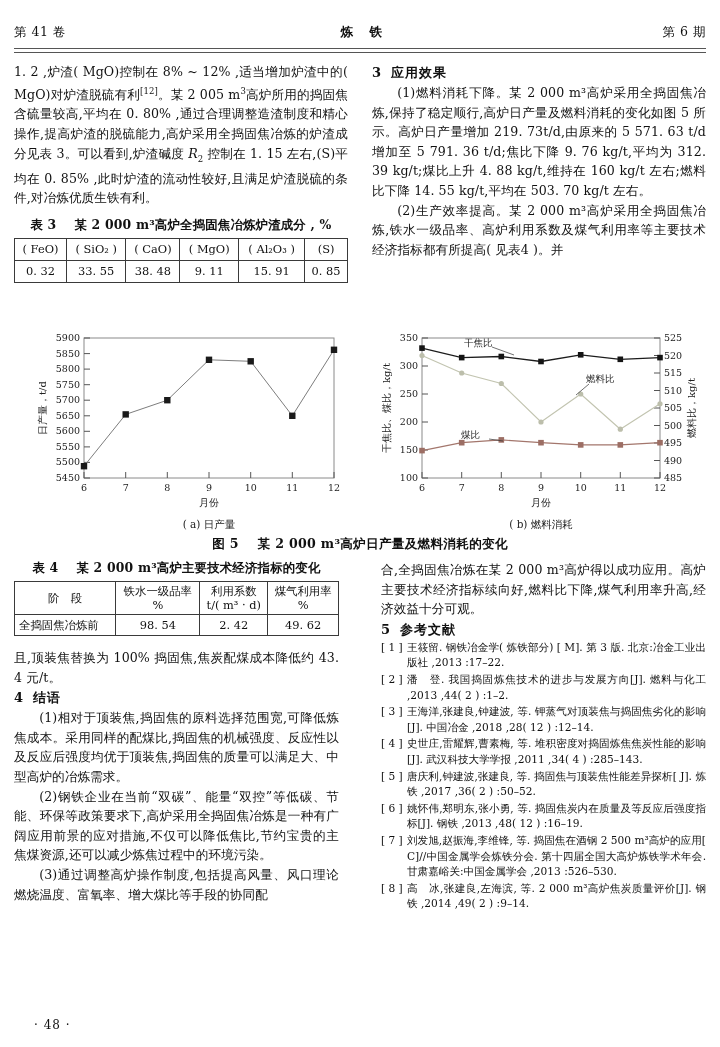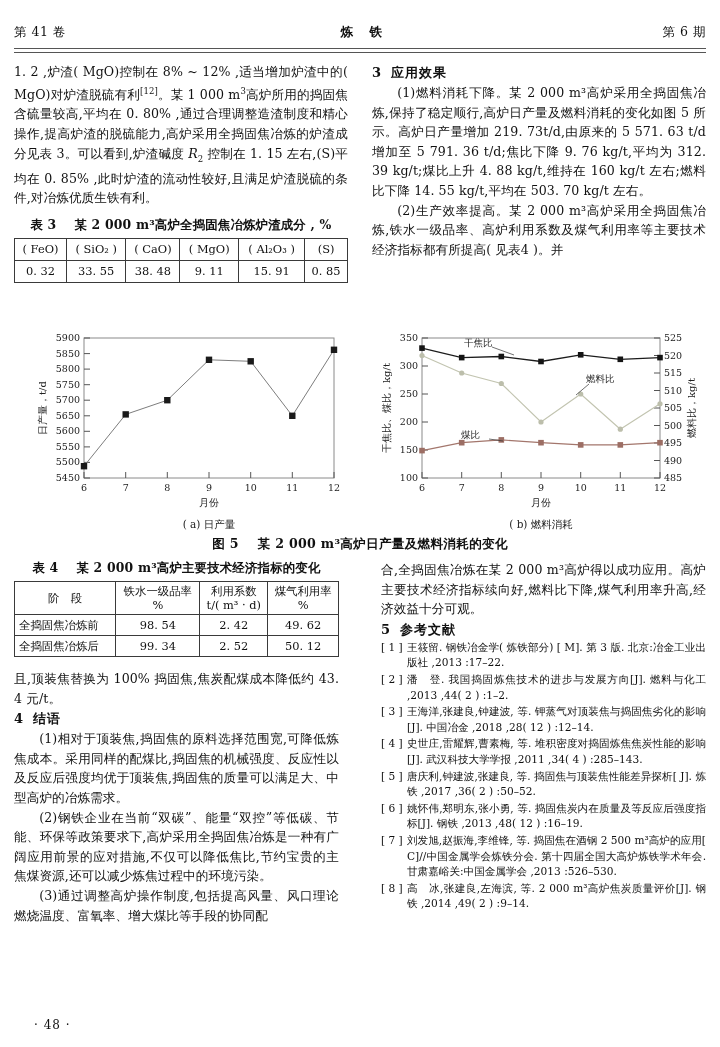--- a/index.html
+++ b/index.html
@@ -80,21 +80,21 @@
   <div class="runhead">
     <span>第 41 卷</span>
     <span class="mid">炼 铁</span>
     <span>第 6 期</span>
   </div>
   <div class="rule"></div>
 
   <div class="cols">
 
     <div class="col">
-      <p><span>1. 2 ,炉渣( MgO)控制在 8%  ~ 12% ,适当增加炉渣中的( MgO)对炉渣脱硫有利</span><sup>[12]</sup><span>。某 1 000 m</span><sup>3</sup><span>高炉所用的捣固焦含硫量较高,平均在 0. 80% ,通过合理调整造渣制度和精心操作,提高炉渣的脱硫能力,高炉采用全捣固焦冶炼的炉渣成分见表 3。可以看到,炉渣碱度 </span><span class="ital">R</span><span class="sub">2</span><span> 控制在 1. 15 左右,(S)平均在 0. 85% ,此时炉渣的流动性较好,且满足炉渣脱硫的条件,对冶炼优质生铁有利。</span></p>
+      <p><span>1. 2 ,炉渣( MgO)控制在 8%  ~ 12% ,适当增加炉渣中的( MgO)对炉渣脱硫有利</span><sup>[12]</sup><span>。某 2 005 m</span><sup>3</sup><span>高炉所用的捣固焦含硫量较高,平均在 0. 80% ,通过合理调整造渣制度和精心操作,提高炉渣的脱硫能力,高炉采用全捣固焦冶炼的炉渣成分见表 3。可以看到,炉渣碱度 </span><span class="ital">R</span><span class="sub">2</span><span> 控制在 1. 15 左右,(S)平均在 0. 85% ,此时炉渣的流动性较好,且满足炉渣脱硫的条件,对冶炼优质生铁有利。</span></p>
 
       <div class="tbl-cap">
         <span>表 3</span>
         &nbsp;&nbsp;
         <span>某 2 000 m³高炉全捣固焦冶炼炉渣成分 , %</span>
       </div>
       <table class="t3">
         <tbody>
           <tr>
             <td>( FeO)</td>
@@ -336,26 +336,20 @@
               <span>煤气利用率</span><br>
               <span>%</span>
             </td>
           </tr>
           <tr>
             <td class="stage">全捣固焦冶炼前</td>
             <td>98. 54</td>
             <td>2. 42</td>
             <td>49. 62</td>
           </tr>
-          <tr>
-            <td class="stage">全捣固焦冶炼后</td>
-            <td>99. 34</td>
-            <td>2. 52</td>
-            <td>50. 12</td>
-          </tr>
         </tbody>
       </table>
 
       <p style="margin-top:12px;">且,顶装焦替换为 100% 捣固焦,焦炭配煤成本降低约 43. 4 元/t。</p>
       <div class="h2">
         <span class="num">4</span><span>结语</span>
       </div>
       <p class="ind">(1)相对于顶装焦,捣固焦的原料选择范围宽,可降低炼焦成本。采用同样的配煤比,捣固焦的机械强度、反应性以及反应后强度均优于顶装焦,捣固焦的质量可以满足大、中型高炉的冶炼需求。</p>
       <p class="ind">(2)钢铁企业在当前“双碳”、能量“双控”等低碳、节能、环保等政策要求下,高炉采用全捣固焦冶炼是一种有广阔应用前景的应对措施,不仅可以降低焦比,节约宝贵的主焦煤资源,还可以减少炼焦过程中的环境污染。</p>
       <p class="ind">(3)通过调整高炉操作制度,包括提高风量、风口理论燃烧温度、富氧率、增大煤比等手段的协同配</p>

